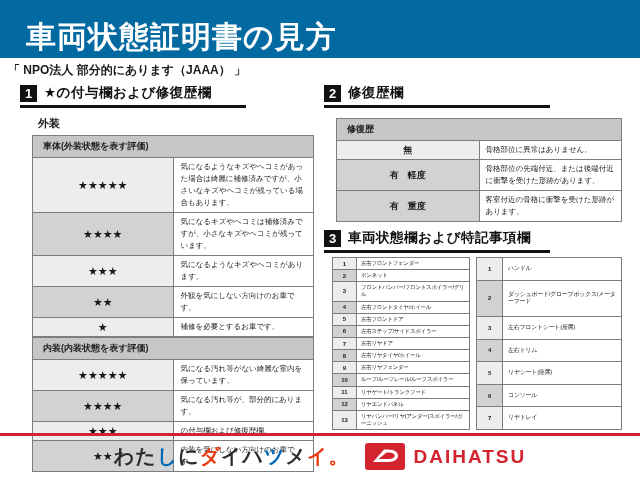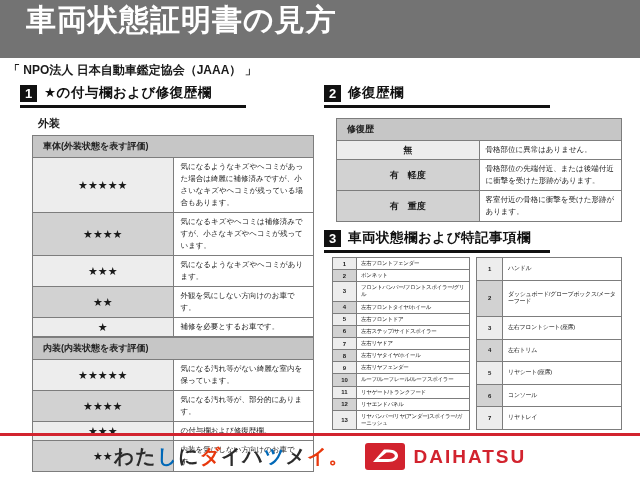--- a/index.html
+++ b/index.html
@@ -1,19 +1,19 @@
 <!DOCTYPE html>
 <html><head>
 <meta charset="utf-8">
 <style>
   *{margin:0;padding:0;box-sizing:border-box}
   html,body{width:640px;height:480px}
   body{font-family:"Liberation Sans","DejaVu Sans",sans-serif;background:#fff;position:relative;overflow:hidden;color:#1a1a1a}
 
-  .topbar{position:absolute;left:0;top:0;width:640px;height:58px;background:#737373;color:#fff;display:flex;align-items:flex-start;padding-left:26px}
+  .topbar{position:absolute;left:0;top:0;width:640px;height:58px;background:#0369a1;color:#fff;display:flex;align-items:flex-end;padding-left:26px}
   .topbar .t1{font-size:30px;font-weight:bold;letter-spacing:1px;white-space:nowrap}
   .topbar .t2{font-size:30px;font-weight:bold;margin-left:44px;white-space:nowrap}
 
   .subtitle{position:absolute;left:8px;top:62px;font-size:12px;font-weight:bold;color:#1a1a1a;white-space:nowrap}
 
   .col-left{position:absolute;left:20px;top:84px;width:292px}
   .col-right{position:absolute;left:324px;top:84px;width:298px}
 
   .sec-head{display:flex;align-items:center;gap:7px;border-bottom:3px solid #111;padding-bottom:3px;width:226px}
   .sec-num{width:17px;height:17px;background:#111;color:#fff;font-weight:bold;font-size:13px;display:flex;align-items:center;justify-content:center;flex:none}
@@ -52,21 +52,21 @@
   .brand-mark{width:40px;height:27px;flex:none}
   .brand-name{font-size:19px;font-weight:bold;color:#d2232e;letter-spacing:2px;white-space:nowrap}
 </style>
 </head>
 <body>
 
 <div class="topbar">
   <span class="t1">車両状態証明書の見方</span>
 </div>
 
-<div class="subtitle">「 NPO法人 日本自動車鑑定協会（JAAA） 」</div>
+<div class="subtitle">「 NPO法人 部分的にあります（JAAA） 」</div>
 
 <div class="col-left">
   <div class="sec-head">
     <span class="sec-num">1</span>
     <span class="sec-title">★の付与欄および修復歴欄</span>
   </div>
 
   <div class="sub-label">外装</div>
   <table class="star-table">
     <thead>

